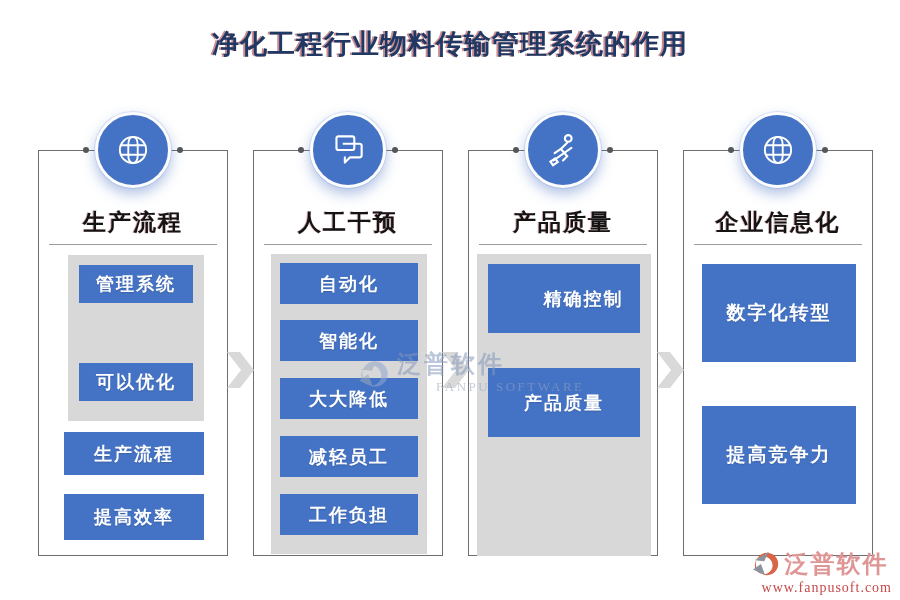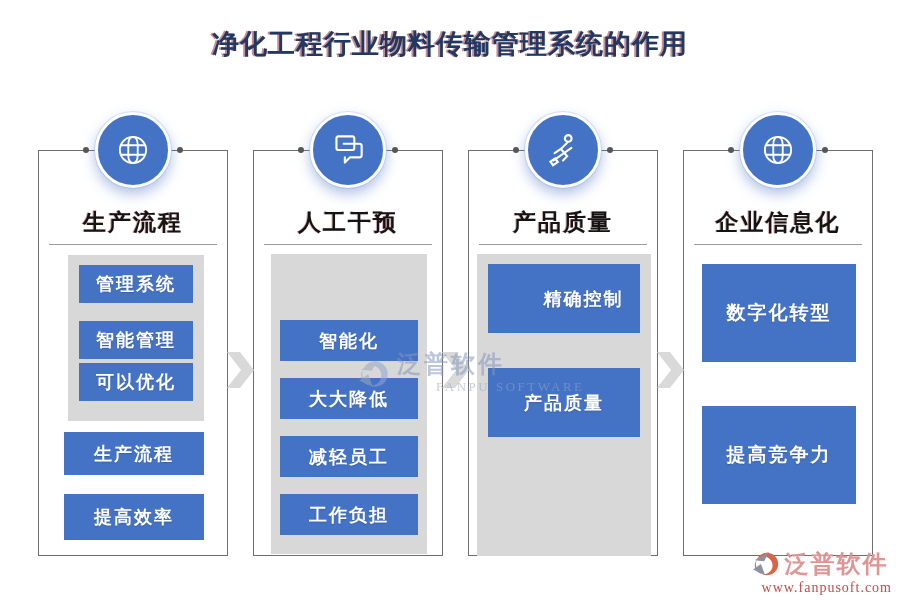--- a/index.html
+++ b/index.html
@@ -121,39 +121,39 @@
         <path d="M8.6 15.5 H31.4 M8.6 24.5 H31.4"></path>
         <path d="M15.5 15.5 V24.5 M24.5 15.5 V24.5"></path>
         <path d="M15.5 15.5 C15.5 10 17 7.7 20 7.7 C23 7.7 24.5 10 24.5 15.5"></path>
         <path d="M15.5 24.5 C15.5 30 17 32.3 20 32.3 C23 32.3 24.5 30 24.5 24.5"></path>
       </svg>
     </div>
     <div class="col-header">生产流程</div>
     <div class="hr"></div>
     <div class="panel">
       <div class="btn pb0">管理系统</div>
-      <div class="btn pb1">智能管理</div>
       <div class="btn pb2">可以优化</div>
     </div>
     <div class="btn fb fb0">生产流程</div>
     <div class="btn fb fb1">提高效率</div>
   </div>
 
   <div class="frame c1">
     <span class="dot dot-l"></span>
     <span class="dot dot-r"></span>
     <div class="circle">
       <svg viewBox="0 0 40 40" width="42" height="42" fill="none" stroke="#ffffff" stroke-width="2" stroke-linejoin="round">
         <rect x="9" y="7" width="17" height="13" rx="2"></rect>
         <path d="M15 14 h16 a2 2 0 0 1 2 2 v9 a2 2 0 0 1 -2 2 H22 l-5 5 v-5 h-0.5"></path>
       </svg>
     </div>
     <div class="col-header">人工干预</div>
     <div class="hr"></div>
     <div class="panel">
+      <div class="btn pb0">自动化</div>
       <div class="btn pb1">智能化</div>
       <div class="btn pb3">减轻员工</div>
       <div class="btn pb2">大大降低</div>
       <div class="btn pb4">工作负担</div>
     </div>
   </div>
 
   <div class="frame c2">
     <span class="dot dot-l"></span>
     <span class="dot dot-r"></span>

